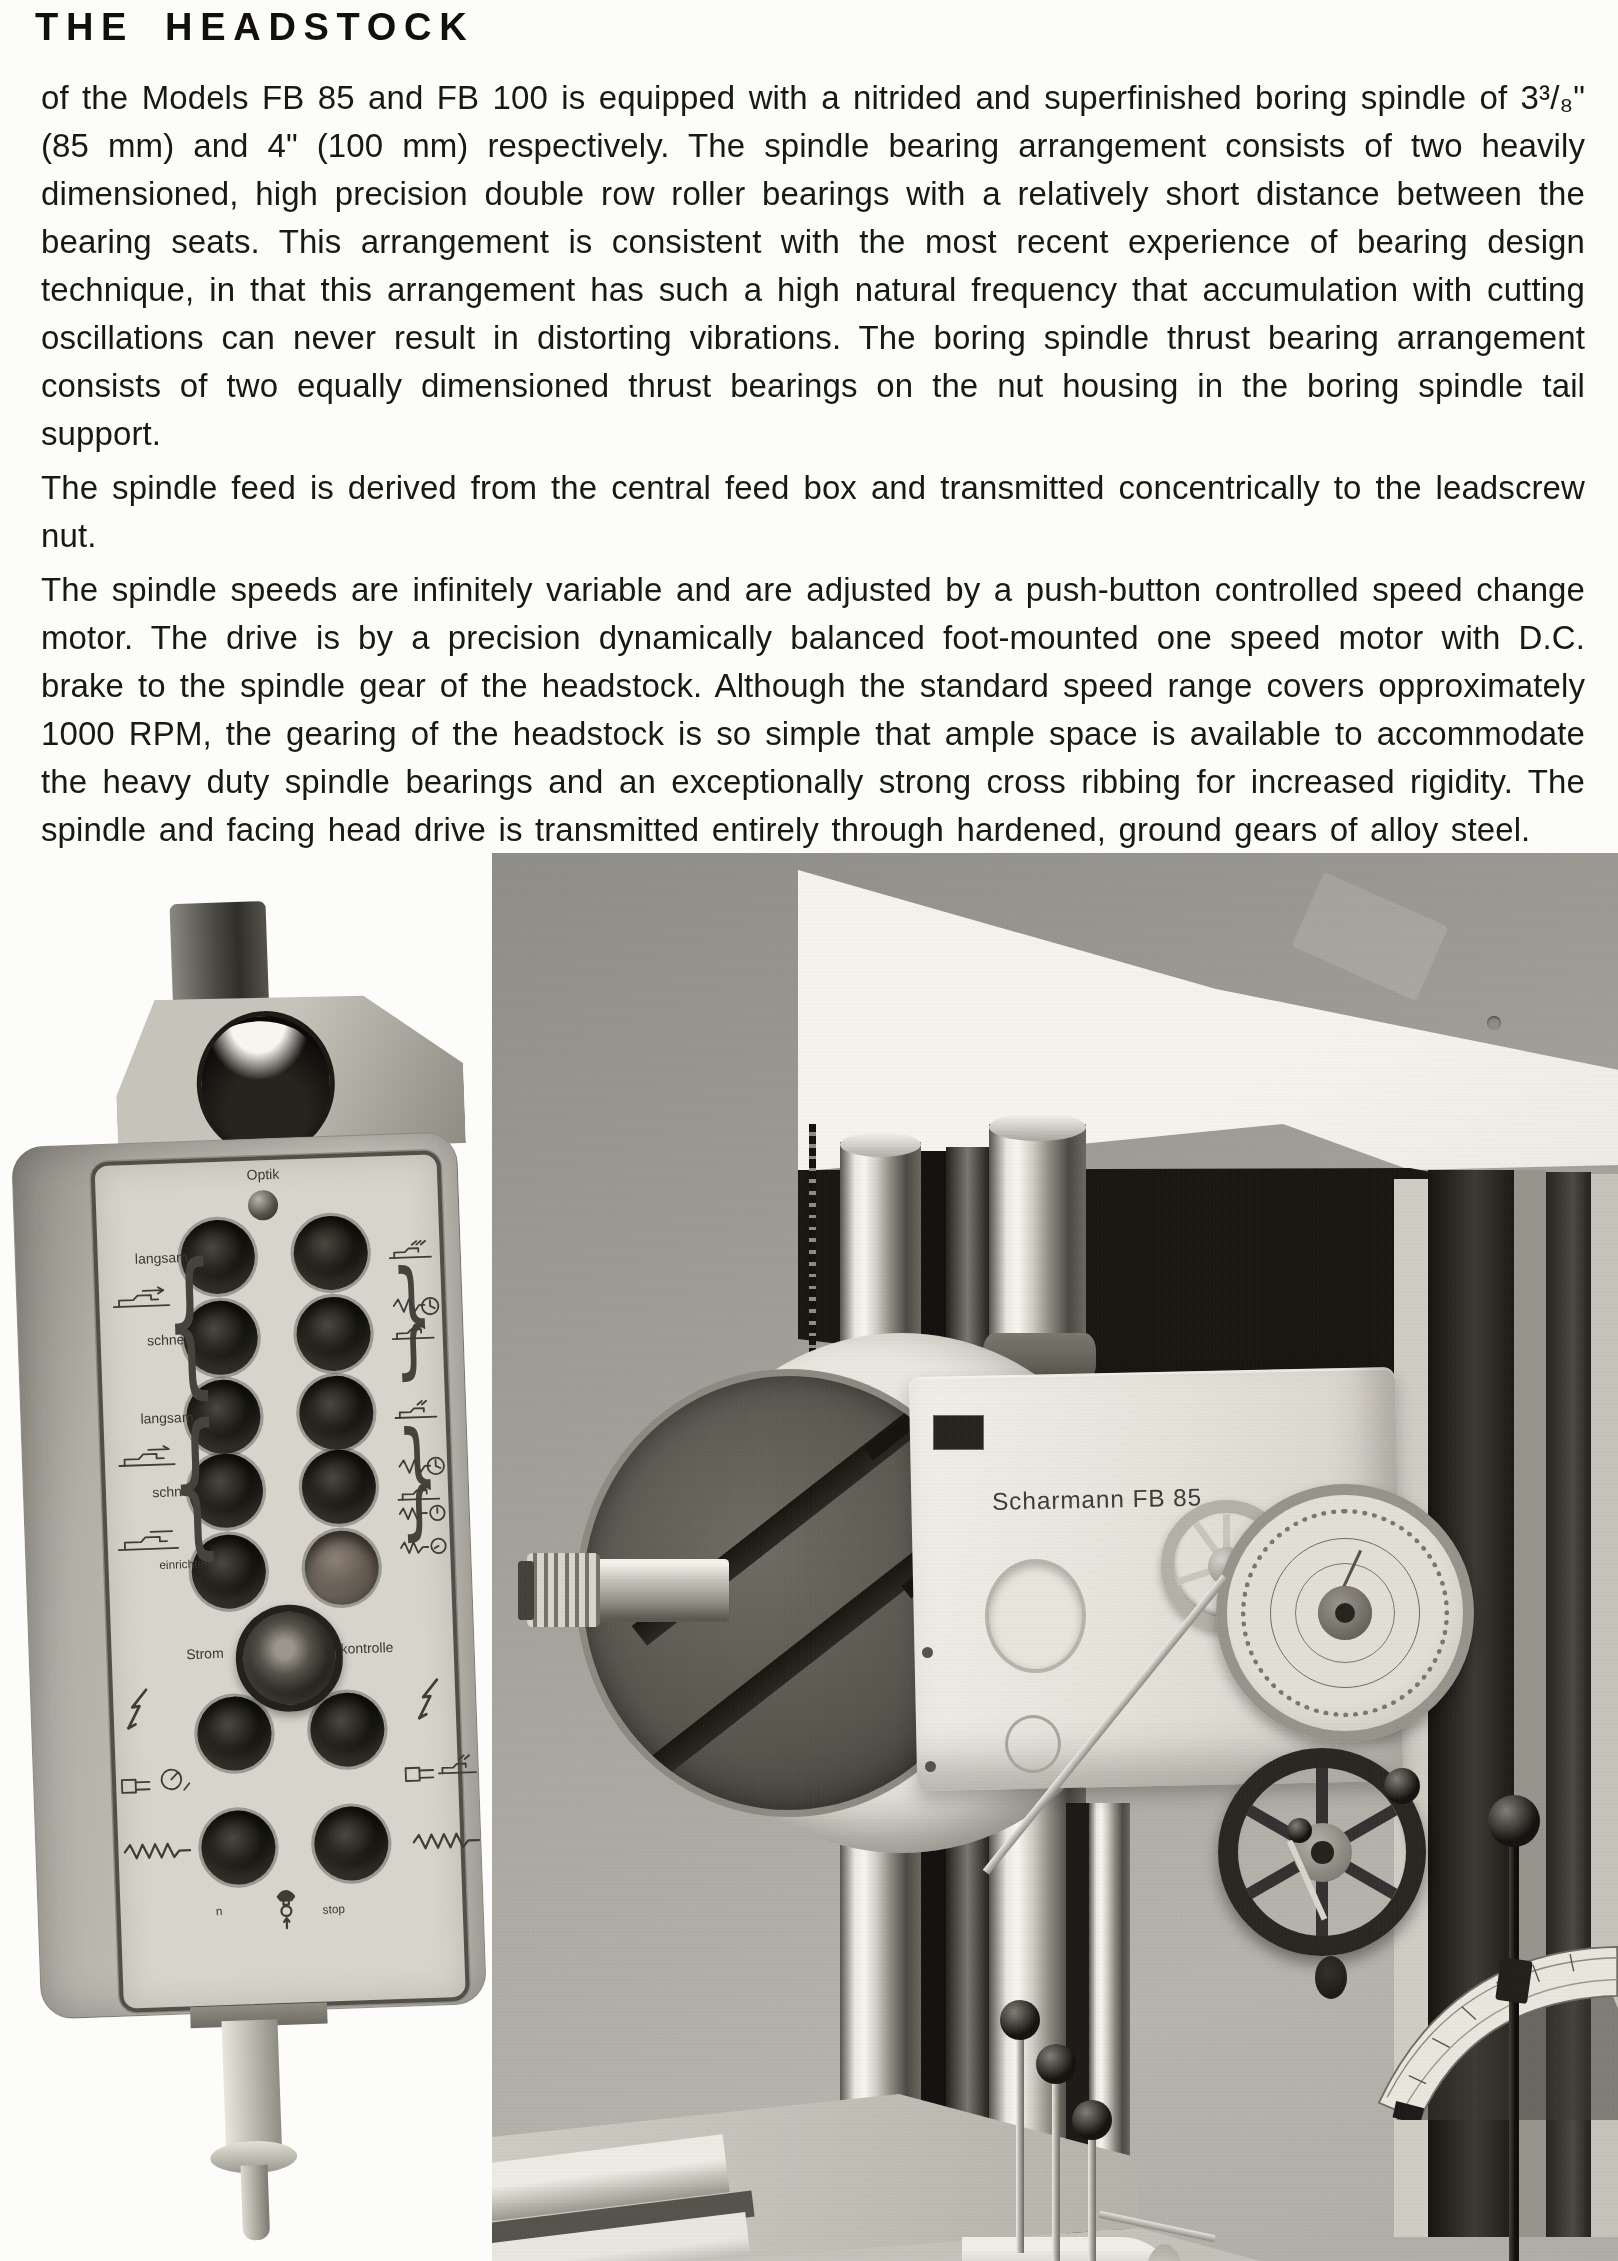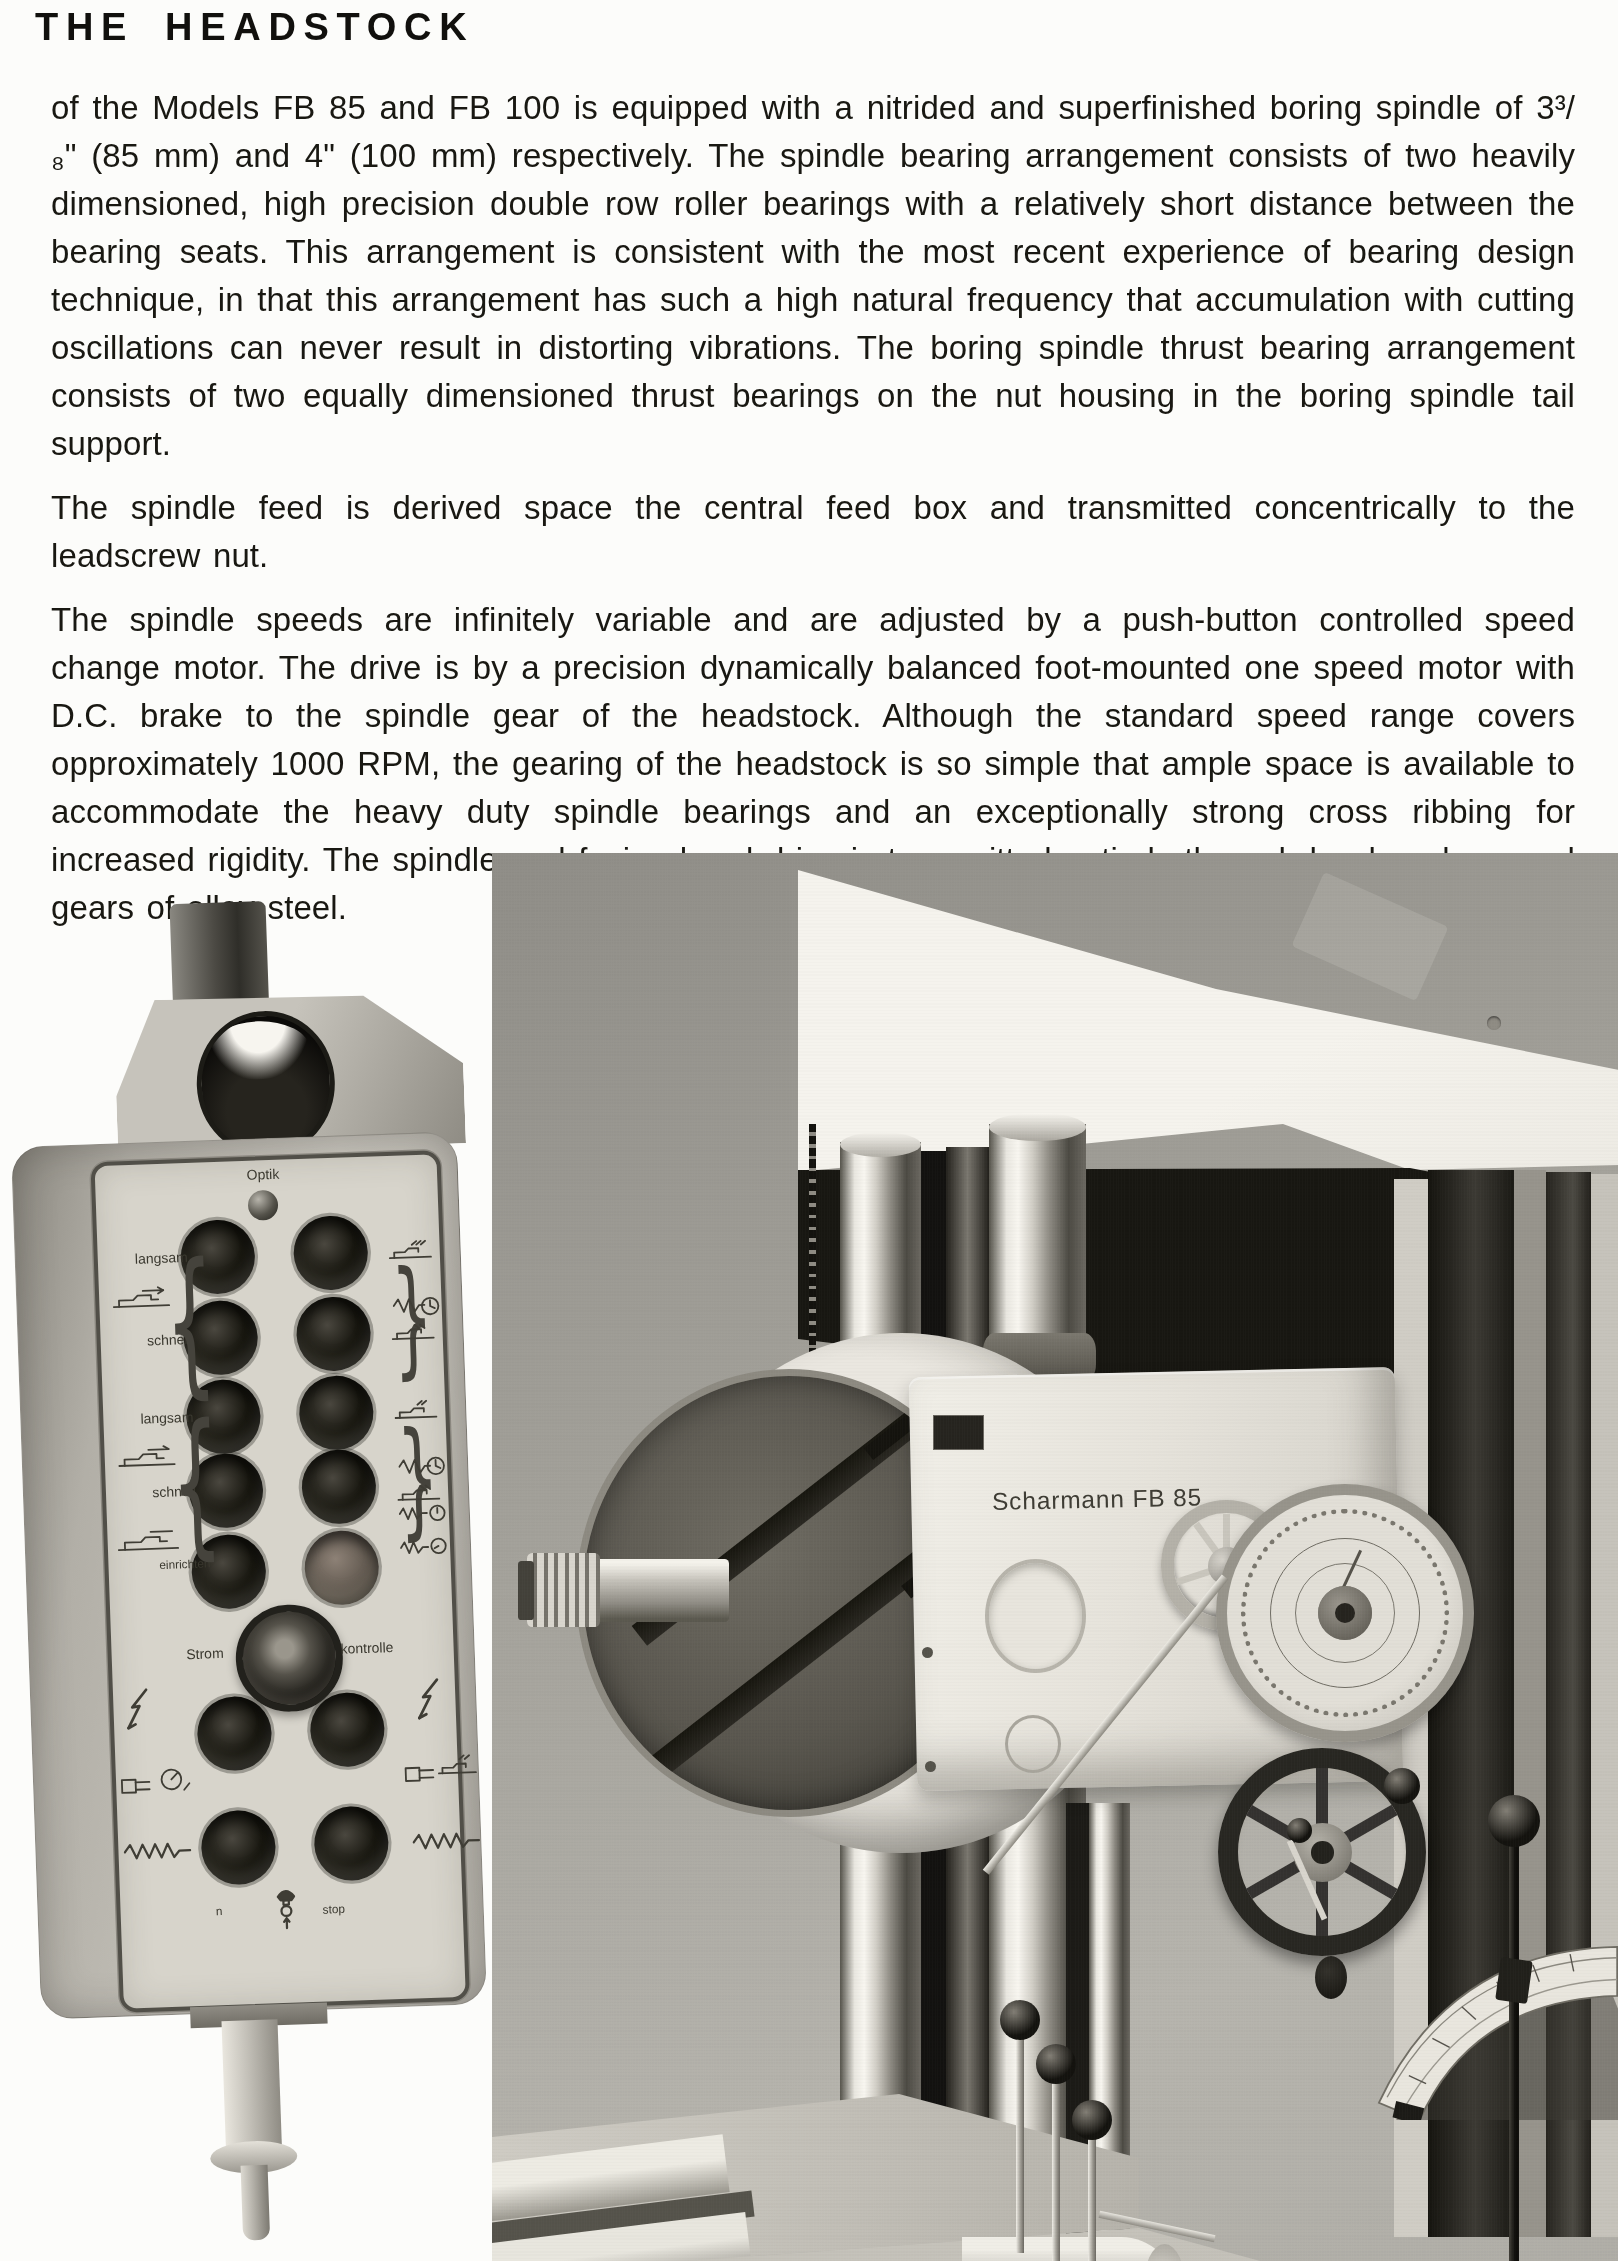--- a/index.html
+++ b/index.html
@@ -12,21 +12,21 @@
   .title{
     position:absolute;left:35px;top:6.3px;margin:0;
     font-size:38px;font-weight:bold;letter-spacing:7.7px;word-spacing:12.7px;
     color:#11100d;
   }
   .article{
     position:absolute;left:35px;top:68px;width:1556px;
     font-size:33px;line-height:48px;text-align:justify;
     letter-spacing:0.1px;word-spacing:3.2px;color:#191812;
   }
-  .article p{margin:16px;}
+  .article p{margin:6px;}
   
   .pendant{position:absolute;left:0;top:853px;width:492px;height:1447px;}
   .pendant-inner{position:absolute;inset:0;transform:rotate(-2deg);transform-origin:249px 724px;}
   .pd{position:absolute;}
   .cable{left:193px;top:49px;width:96px;height:106px;border-radius:7.2px 7.2px 0 0;
     background:linear-gradient(90deg,#8a8881,#4c4a44 45%,#2f2e29 70%,#55534c);}
   .head{left:133px;top:144px;width:348px;height:154px;
     background:linear-gradient(115deg,#c6c3bb 45%,#a3a098 80%,#8f8c84);
     clip-path:polygon(12% 0,72% 2%,100% 48%,100% 100%,0 100%,0 62%);}
   .knob{left:214px;top:159px;width:128px;height:135px;border-radius:50%;overflow:hidden;
@@ -72,21 +72,21 @@
     background:repeating-linear-gradient(0deg,rgba(0,0,0,.025) 0 1.4px,transparent 1.4px 3.2px),
                repeating-linear-gradient(90deg,rgba(255,255,255,.03) 0 0.9px,transparent 0.9px 2.7px);}
 </style>
 </head>
 <body>
 
 <h1 class="title">THE HEADSTOCK</h1>
 
 <main class="article">
   <p>of the Models FB 85 and FB 100 is equipped with a nitrided and superfinished boring spindle of 3³/₈" (85 mm) and 4" (100 mm) respectively. The spindle bearing arrangement consists of two heavily dimensioned, high precision double row roller bearings with a relatively short distance between the bearing seats. This arrangement is consistent with the most recent experience of bearing design technique, in that this arrangement has such a high natural frequency that accumulation with cutting oscillations can never result in distorting vibrations. The boring spindle thrust bearing arrangement consists of two equally dimensioned thrust bearings on the nut housing in the boring spindle tail support.</p>
-  <p>The spindle feed is derived space the central feed box and transmitted concentrically to the leadscrew nut.</p>
+  <p>The spindle feed is derived from the central feed box and transmitted concentrically to the leadscrew nut.</p>
   <p>The spindle speeds are infinitely variable and are adjusted by a push-button controlled speed change motor. The drive is by a precision dynamically balanced foot-mounted one speed motor with D.C. brake to the spindle gear of the headstock. Although the standard speed range covers opproximately 1000 RPM, the gearing of the headstock is so simple that ample space is available to accommodate the heavy duty spindle bearings and an exceptionally strong cross ribbing for increased rigidity. The spindle and facing head drive is transmitted entirely through hardened, ground gears of alloy steel.</p>
 </main>
 
 <figure class="pendant" style="margin:0;">
  <div class="pendant-inner">
   <div class="pd cable"></div>
   <div class="pd head"></div>
   <div class="pd knob"></div>
   <div class="pd pbody"></div>
   <div class="pd panel"></div>

